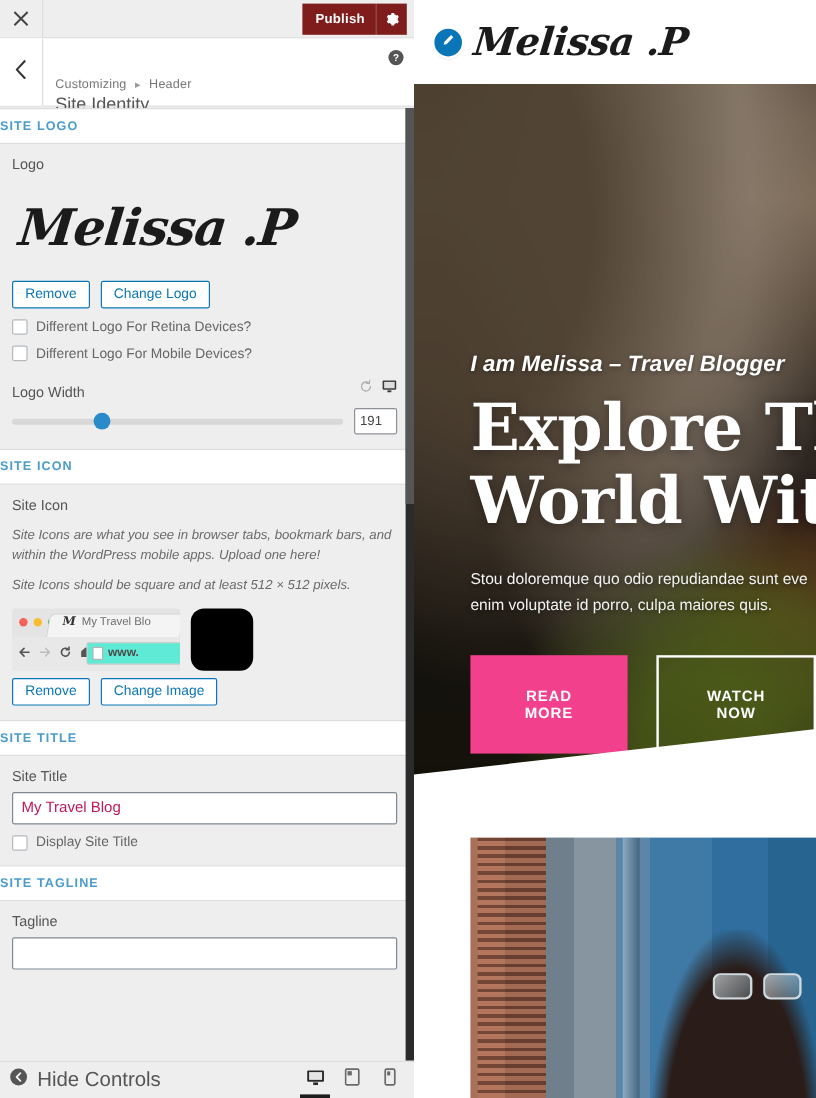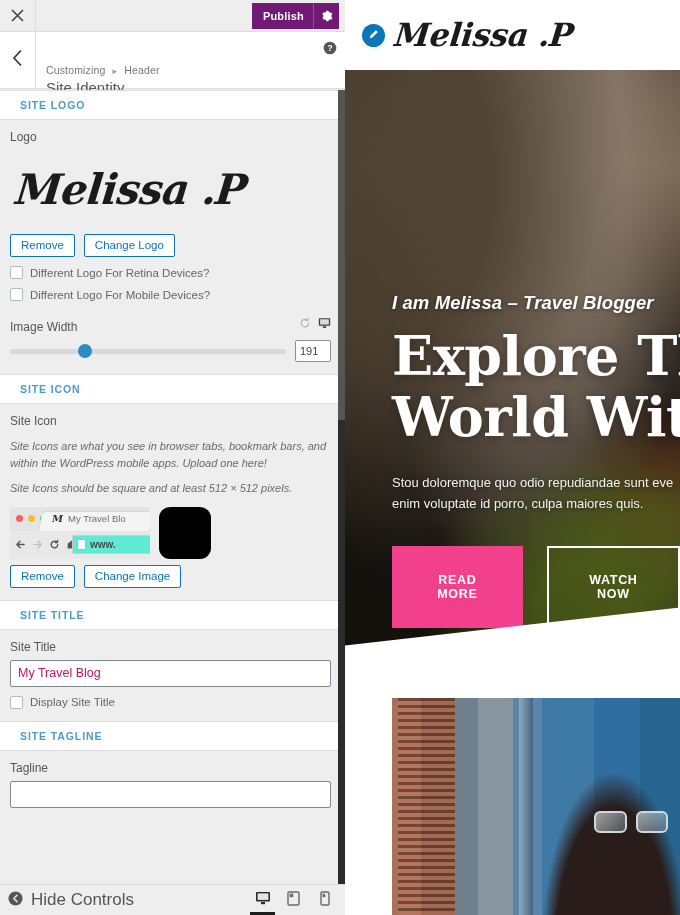--- a/index.html
+++ b/index.html
@@ -27,21 +27,21 @@
   }
   .cz-close {
     width: 36px; display: flex; align-items: center; justify-content: center;
     border-right: 1px solid #dddddd; background: #eeeeee; cursor: pointer;
   }
   .cz-close svg { display: block; }
   .cz-topspacer { flex: 1; }
   .cz-publish-wrap { display: flex; align-items: center; padding-right: 6px; }
   .cz-publish {
     display: flex; align-items: center; height: 26px;
-    background: #701a75; color: #fff; border: none;
+    background: #7f1d1d; color: #fff; border: none;
     font-size: 11px; font-weight: bold; cursor: pointer;
     padding: 0;
   }
   .cz-publish-label { padding: 0 9px 0 11px; letter-spacing: .2px; }
   .cz-publish-gear {
     width: 26px; height: 26px; display: flex; align-items: center; justify-content: center;
     border-left: 1px solid rgba(255,255,255,.22);
   }
 
   
@@ -67,21 +67,21 @@
   
   .cz-body { position: absolute; top: 90px; bottom: 31px; left: 0; width: 345px; overflow: hidden; background: #eeeeee; }
   .cz-scrollbar {
     position: absolute; right: 0; top: 90px; bottom: 31px; width: 7px;
     background: #2b2b2b;
   }
   .cz-scroll-thumb { position: absolute; left: 0; top: 0; width: 7px; height: 330px; background: #555; }
 
   .section-head {
     background: #ffffff; border-top: 1px solid #dddddd; border-bottom: 1px solid #dddddd;
-    padding: 8px 14px 8px 20px;
+    padding: 8px 14px 8px 0;
     font-size: 10.5px; font-weight: bold; letter-spacing: .9px;
     color: #4a9ccd; text-transform: uppercase;
     cursor: pointer;
   }
   .section-body { padding: 10px 14px 12px 10px; background: #eeeeee; }
 
   .field-label { font-size: 12px; color: #555555; margin-bottom: 6px; }
 
   
   .logo-preview { height: 78px; display: flex; align-items: center; padding-left: 6px; }
@@ -363,21 +363,21 @@
         </div>
         <div class="checkbox-row">
           <span class="cbox"></span>
           <span class="cbox-label">Different Logo For Retina Devices?</span>
         </div>
         <div class="checkbox-row">
           <span class="cbox"></span>
           <span class="cbox-label">Different Logo For Mobile Devices?</span>
         </div>
         <div class="slider-head">
-          <span class="lbl">Image Width</span>
+          <span class="lbl">Logo Width</span>
           <span class="ctrls">
             <span>
               <svg width="12" height="12" viewBox="0 0 16 16">
                   <path d="M13 8a5 5 0 11-1.6-3.6" stroke="#b0b0b0" stroke-width="1.5" fill="none" stroke-linecap="round"></path>
                   <path d="M12.2 1.4 L11.6 4.8 L8.3 4.3" stroke="#b0b0b0" stroke-width="1.4" fill="none" stroke-linecap="round" stroke-linejoin="round"></path>
                 </svg>
             </span>
             <span>
               <svg width="13" height="12" viewBox="0 0 16 14">
                   <rect x="1" y="1" width="14" height="9.5" rx="1" fill="#3c3c3c"></rect>

